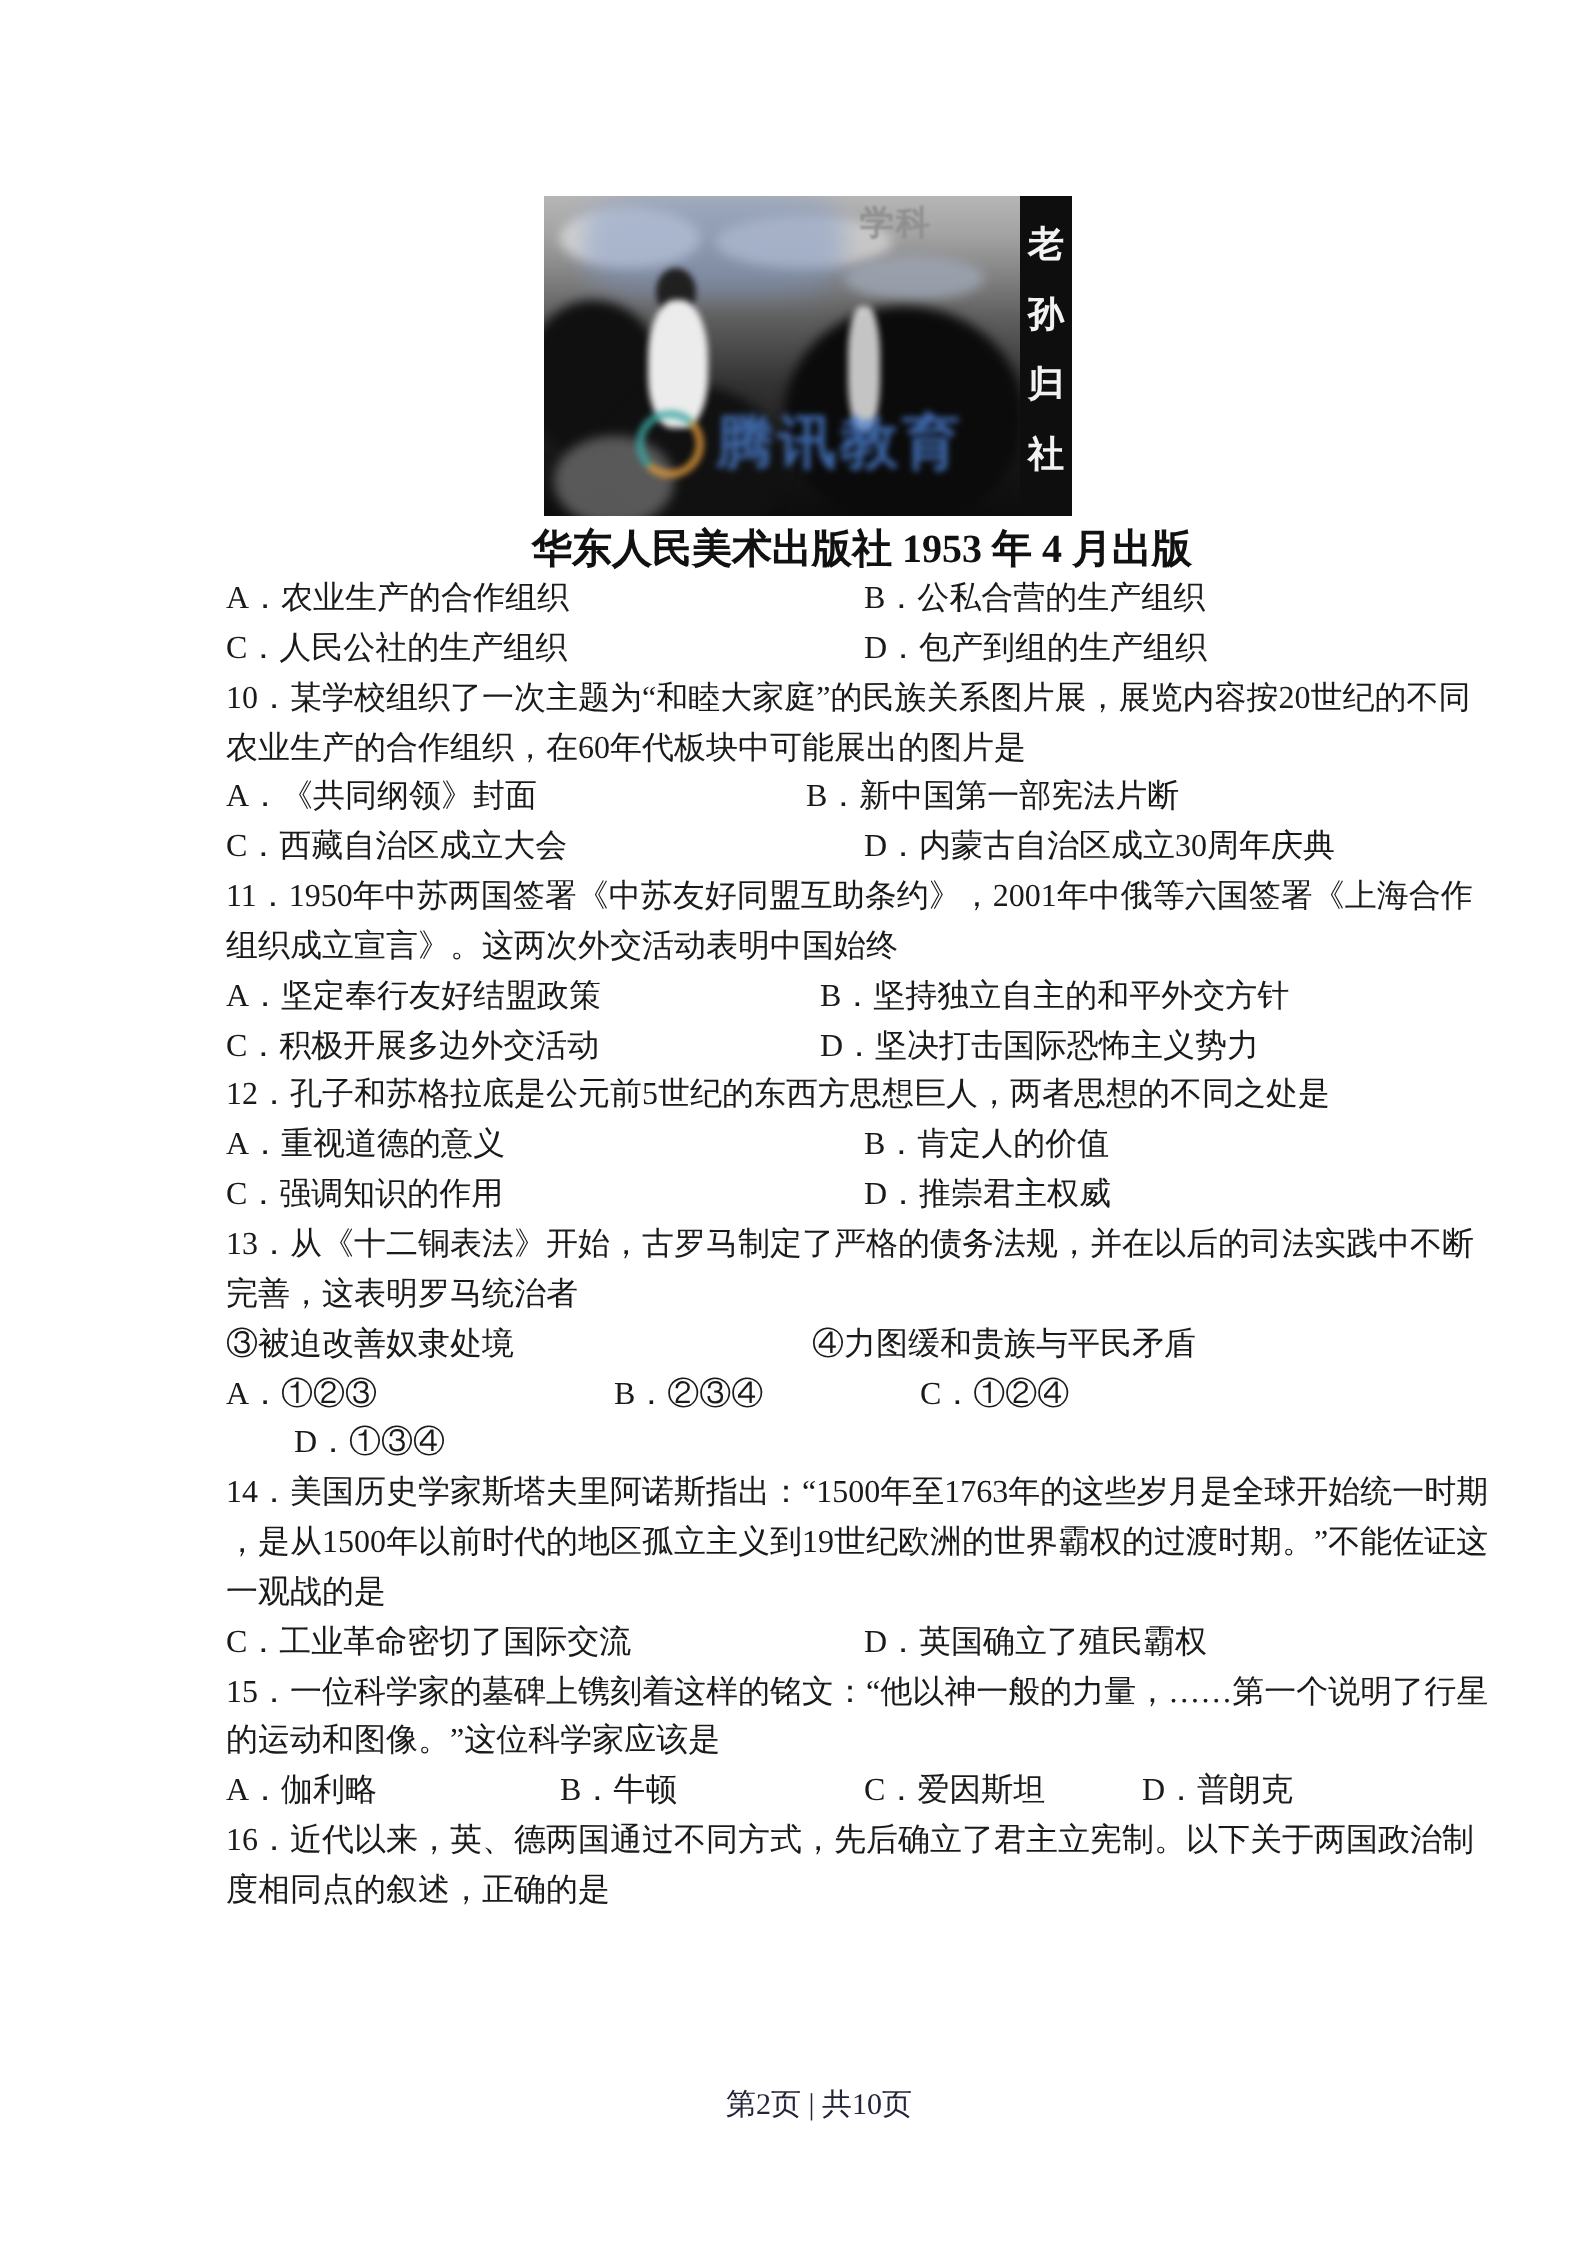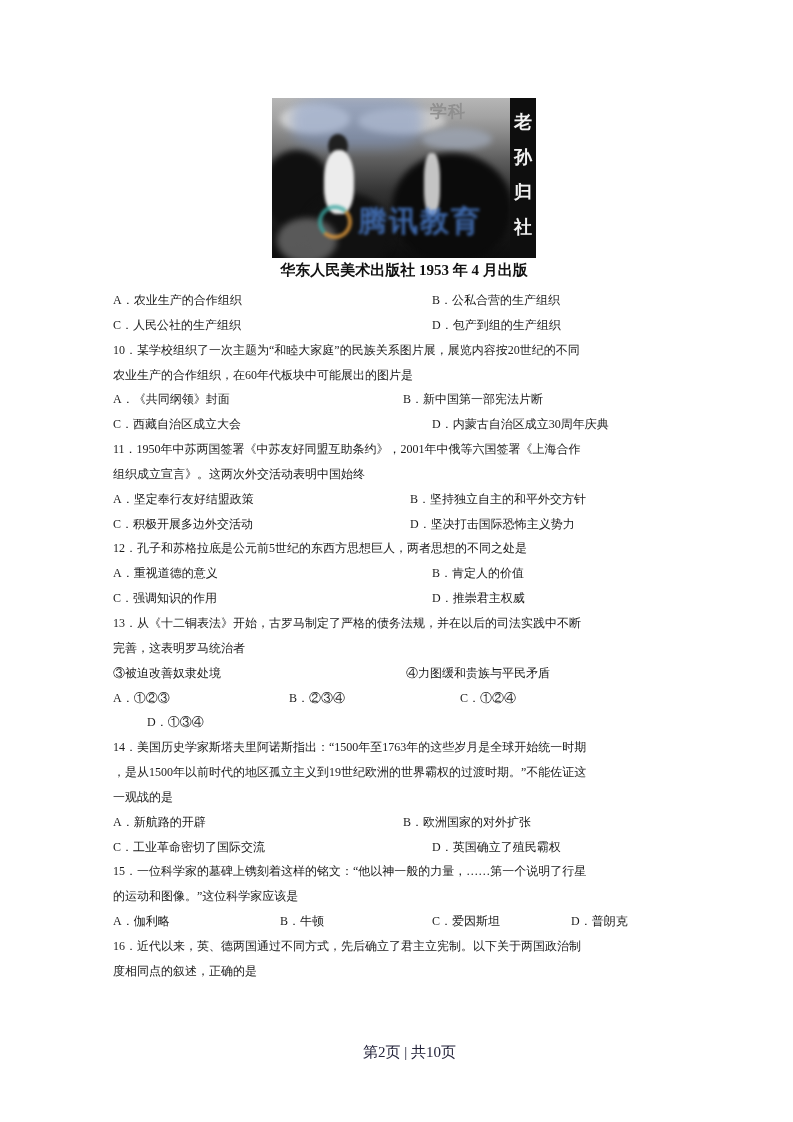--- a/index.html
+++ b/index.html
@@ -29,24 +29,24 @@
   .wm-center{position:absolute;left:46px;top:104px;display:flex;align-items:center;opacity:.8;filter:blur(1.6px);}
   .wm-logo{width:26px;height:26px;border-radius:50%;border:4px solid #3aa6a0;border-right-color:#e09a3c;border-bottom-color:#e09a3c;background:transparent;margin-right:6px;}
   .wm-text{font-size:29px;font-weight:bold;color:#4a7ed0;letter-spacing:2px;white-space:nowrap;font-family:"Liberation Sans","DejaVu Sans",sans-serif;}
   .strip{
     position:absolute;left:238px;top:0;width:26px;height:160px;background:#0e0e0e;
     display:flex;flex-direction:column;align-items:center;padding-top:15px;box-sizing:border-box;row-gap:17px;
   }
   .strip span{color:#f2f2f2;font-size:18px;line-height:18px;font-weight:bold;}
   .caption{
     position:absolute;left:-6px;top:163px;width:276px;text-align:center;
-    font-size:15px;font-weight:bold;color:#111;white-space:nowrap;
+    font-size:20px;font-weight:bold;color:#111;white-space:nowrap;
   }
   
-  .content{position:absolute;left:113px;top:288px;width:578px;font-size:12px;}
+  .content{position:absolute;left:113px;top:288px;width:578px;font-size:16px;}
   .row{position:relative;height:24.85px;line-height:24.85px;white-space:nowrap;}
   .abs{position:absolute;top:0;}
   
   .footer{position:absolute;left:0;top:1043px;width:793px;text-align:center;font-size:15px;color:#23233a;margin-left:13px;}
 </style>
 </head>
 <body>
 
 <div class="poster">
   <div class="photo">
@@ -119,34 +119,30 @@
   </div>
 
   <div class="row">13．从《十二铜表法》开始，古罗马制定了严格的债务法规，并在以后的司法实践中不断</div>
   <div class="row">完善，这表明罗马统治者</div>
   <div class="row">
     <span>③被迫改善奴隶处境</span>
     <span class="abs" style="left:293px">④力图缓和贵族与平民矛盾</span>
   </div>
   <div class="row">
     <span>A．①②③</span>
-    <span class="abs" style="left:176px">B．②③④</span>
+    <span class="abs" style="left:194px">B．②③④</span>
     <span class="abs" style="left:347px">C．①②④</span>
   </div>
   <div class="row">
     <span class="abs" style="left:34px">D．①③④</span>
   </div>
 
   <div class="row">14．美国历史学家斯塔夫里阿诺斯指出：“1500年至1763年的这些岁月是全球开始统一时期</div>
   <div class="row">，是从1500年以前时代的地区孤立主义到19世纪欧洲的世界霸权的过渡时期。”不能佐证这</div>
   <div class="row">一观战的是</div>
-  <div class="row">
-    <span>A．新航路的开辟</span>
-    <span class="abs" style="left:290px">B．欧洲国家的对外扩张</span>
-  </div>
   <div class="row">
     <span>C．工业革命密切了国际交流</span>
     <span class="abs" style="left:319px">D．英国确立了殖民霸权</span>
   </div>
 
   <div class="row">15．一位科学家的墓碑上镌刻着这样的铭文：“他以神一般的力量，……第一个说明了行星</div>
   <div class="row">的运动和图像。”这位科学家应该是</div>
   <div class="row">
     <span>A．伽利略</span>
     <span class="abs" style="left:167px">B．牛顿</span>

